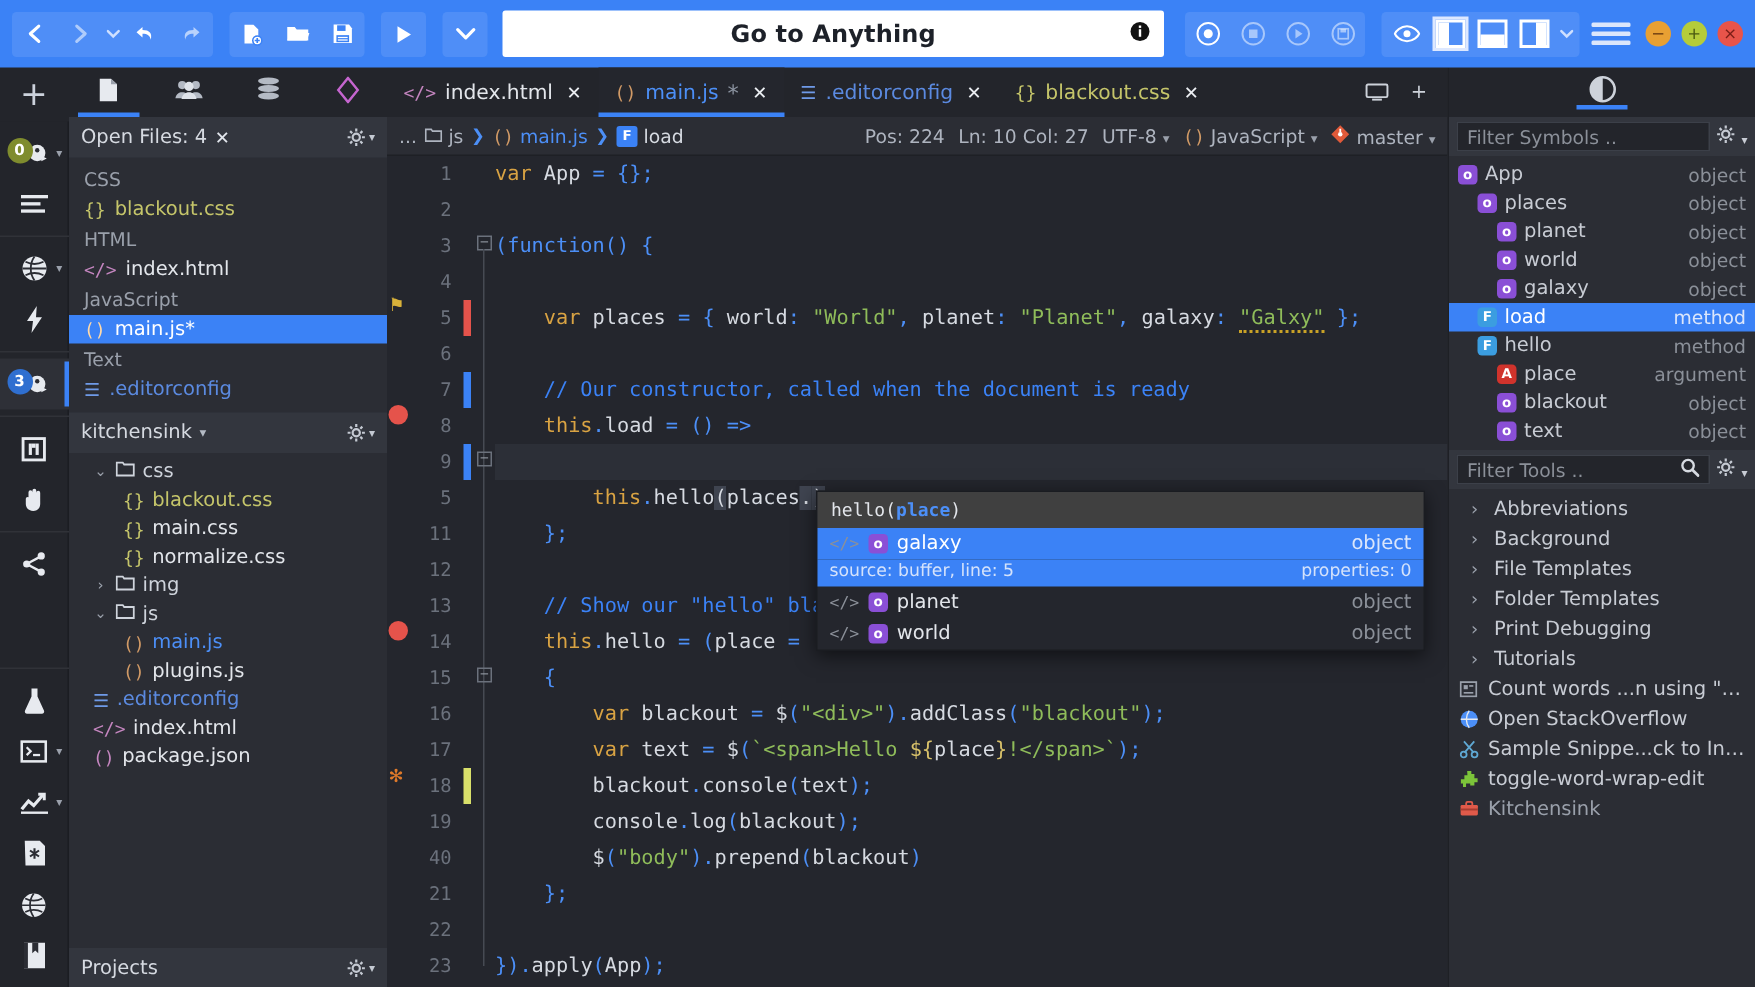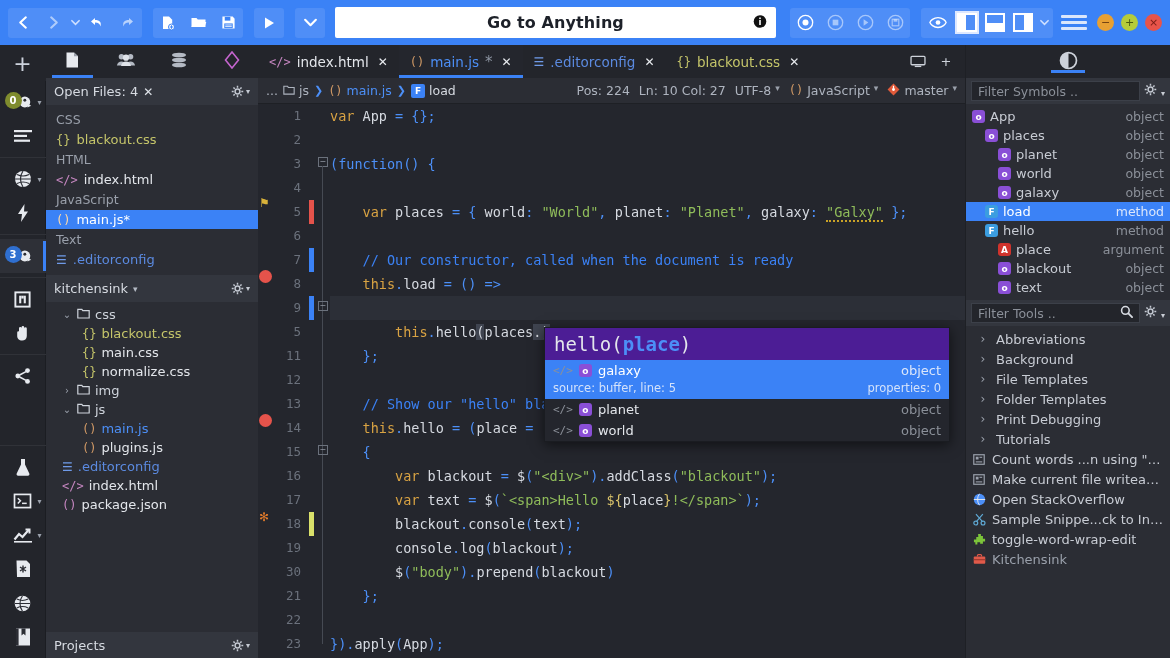--- a/index.html
+++ b/index.html
@@ -122,21 +122,21 @@
   .tabbar-right { margin-left:auto; display:flex; align-items:center; gap:2px; padding-right:6px; }
   .tbr-btn { width:26px; height:33px; display:flex; align-items:center; justify-content:center; color:#cdd2da; cursor:pointer;}
 
   .breadcrumb {
     height: 26px; background:#2b2d34; display:flex; align-items:center; gap:5px; padding: 0 8px;
     font-size:12.5px; color:#aeb4bf; border-bottom:1px solid #1e2025;
   }
   .bc-sep { color:#4c8ff7; font-size:11px; }
   .bc-item { display:flex; align-items:center; gap:4px; cursor:pointer; }
   .bc-right { margin-left:auto; display:flex; align-items:center; gap:9px; color:#aeb4bf; white-space:nowrap;}
-  .bc-right .seg { display:flex; align-items:flex-start; gap:4px; cursor:pointer;}
+  .bc-right .seg { display:flex; align-items:flex-end; gap:4px; cursor:pointer;}
   .cart { font-size:9px; color:#9aa0ab; }
   .fbadge { background:#3b82f6; color:#fff; font-size:9px; font-weight:700; width:14px; height:14px; border-radius:2px; display:inline-flex; align-items:center; justify-content:center;}
 
   .code-area { flex:1; position:relative; overflow:hidden; display:flex; background:#24262d; }
   .gutter-marks { width: 16px; background:#24262d; flex:0 0 16px; position:relative; }
   .gutter-nums { width: 34px; flex:0 0 34px; text-align:right; padding-right:7px; color:#6b717c; background:#24262d;}
   .gutter-bar { width: 8px; flex:0 0 8px; position:relative; background:#24262d;}
   .fold-col { width:14px; flex:0 0 14px; position:relative; color:#6b717c; text-align:center;}
   .code-lines { flex:1; position:relative; min-width:0; }
   .ln {
@@ -161,21 +161,21 @@
   .bp { position:absolute; left:1px; width:13px; height:13px; border-radius:50%; background:#e5534b; }
   .bmk { position:absolute; left:1px; font-size:12px; color:#d9b23a; }
   .fold-mk { position:absolute; left:2px; width:10px; height:10px; border:1px solid #6b717c; color:#9aa0ab; font-size:8px; line-height:8px; text-align:center;}
   .fold-line { position:absolute; left:6px; width:1px; background:#464a53; }
 
   
   .ac {
     position:absolute; left: 286px; top: 223px; width: 406px; background:#24262d;
     border:1px solid #1a1c21; box-shadow: 0 3px 12px rgba(0,0,0,.55); z-index:30; font-size:13px;
   }
-  .ac-sig { padding:5px 9px; font-family:"DejaVu Sans Mono",monospace; font-size:19px; color:#e3e6eb; background:#4c1d95;}
+  .ac-sig { padding:5px 9px; font-family:"DejaVu Sans Mono",monospace; font-size:12px; color:#e3e6eb; background:#404040;}
   .ac-sig .p { color:#4c8ff7; font-weight:700; }
   .ac-row { display:flex; align-items:center; gap:6px; padding: 3px 8px; cursor:pointer; position:relative;}
   .ac-row.sel { background:#3b82f6; }
   .ac-row .nm { color:#e3e6eb; }
   .ac-row.sel .nm { color:#fff; }
   .ac-row .ty { margin-left:auto; color:#8b9099; }
   .ac-row.sel .ty { color:#dbe6fb; }
   .ac-sub { display:flex; font-size:11.5px; color:#d4e2fb; padding: 0 8px 4px 8px; background:#3b82f6;}
   .ac-sub .r { margin-left:auto;padding-left:36px; }
   .codeicon { color:#8b9099; font-family:"DejaVu Sans Mono",monospace; font-size:11px;}
@@ -733,21 +733,21 @@
           <div class="gnum">5</div>
           <div class="gnum">11</div>
           <div class="gnum">12</div>
           <div class="gnum">13</div>
           <div class="gnum">14</div>
           <div class="gnum">15</div>
           <div class="gnum">16</div>
           <div class="gnum">17</div>
           <div class="gnum">18</div>
           <div class="gnum">19</div>
-          <div class="gnum">30</div>
+          <div class="gnum">40</div>
           <div class="gnum">21</div>
           <div class="gnum">22</div>
           <div class="gnum">23</div>
           <div class="gnum">24</div>
 
         </div>
 
         <div class="gutter-bar">
           <div class="chgbar chg-red" style="top:96px"></div>
           <div class="chgbar chg-blue" style="top:144px"></div>
@@ -947,31 +947,20 @@
                 <rect x=".8" y=".8" width="11.4" height="10.4" fill="none" stroke="#9aa0ab" stroke-width="1.3"></rect>
                 <rect x="3" y="3" width="3" height="3" fill="#9aa0ab"></rect>
                 <rect x="7" y="3" width="3" height="1.2" fill="#9aa0ab"></rect>
                 <rect x="3" y="8" width="7" height="1.2" fill="#9aa0ab"></rect>
               </svg>
           </span>
           <span class="nm">Count words ...n using "wc"</span>
         </div>
         <div class="tool-row" style="padding-left:6px">
           <span class="tr-ico">
-            <svg width="12" height="11" viewBox="0 0 13 12">
-                <rect x=".8" y=".8" width="11.4" height="10.4" fill="none" stroke="#9aa0ab" stroke-width="1.3"></rect>
-                <rect x="3" y="3" width="3" height="3" fill="#9aa0ab"></rect>
-                <rect x="7" y="3" width="3" height="1.2" fill="#9aa0ab"></rect>
-                <rect x="3" y="8" width="7" height="1.2" fill="#9aa0ab"></rect>
-              </svg>
-          </span>
-          <span class="nm">Make current file writeable</span>
-        </div>
-        <div class="tool-row" style="padding-left:6px">
-          <span class="tr-ico">
             <svg width="13" height="13" viewBox="0 0 14 14">
                 <circle cx="7" cy="7" r="6.1" fill="#4c8ff7"></circle>
                 <path d="M7 .9a10 10 0 000 12.2M.9 7h12.2" stroke="#e7eaef" stroke-width="1" fill="none"></path>
               </svg>
           </span>
           <span class="nm">Open StackOverflow</span>
         </div>
         <div class="tool-row" style="padding-left:6px">
           <span class="tr-ico">
             <svg width="13" height="13" viewBox="0 0 14 14">

